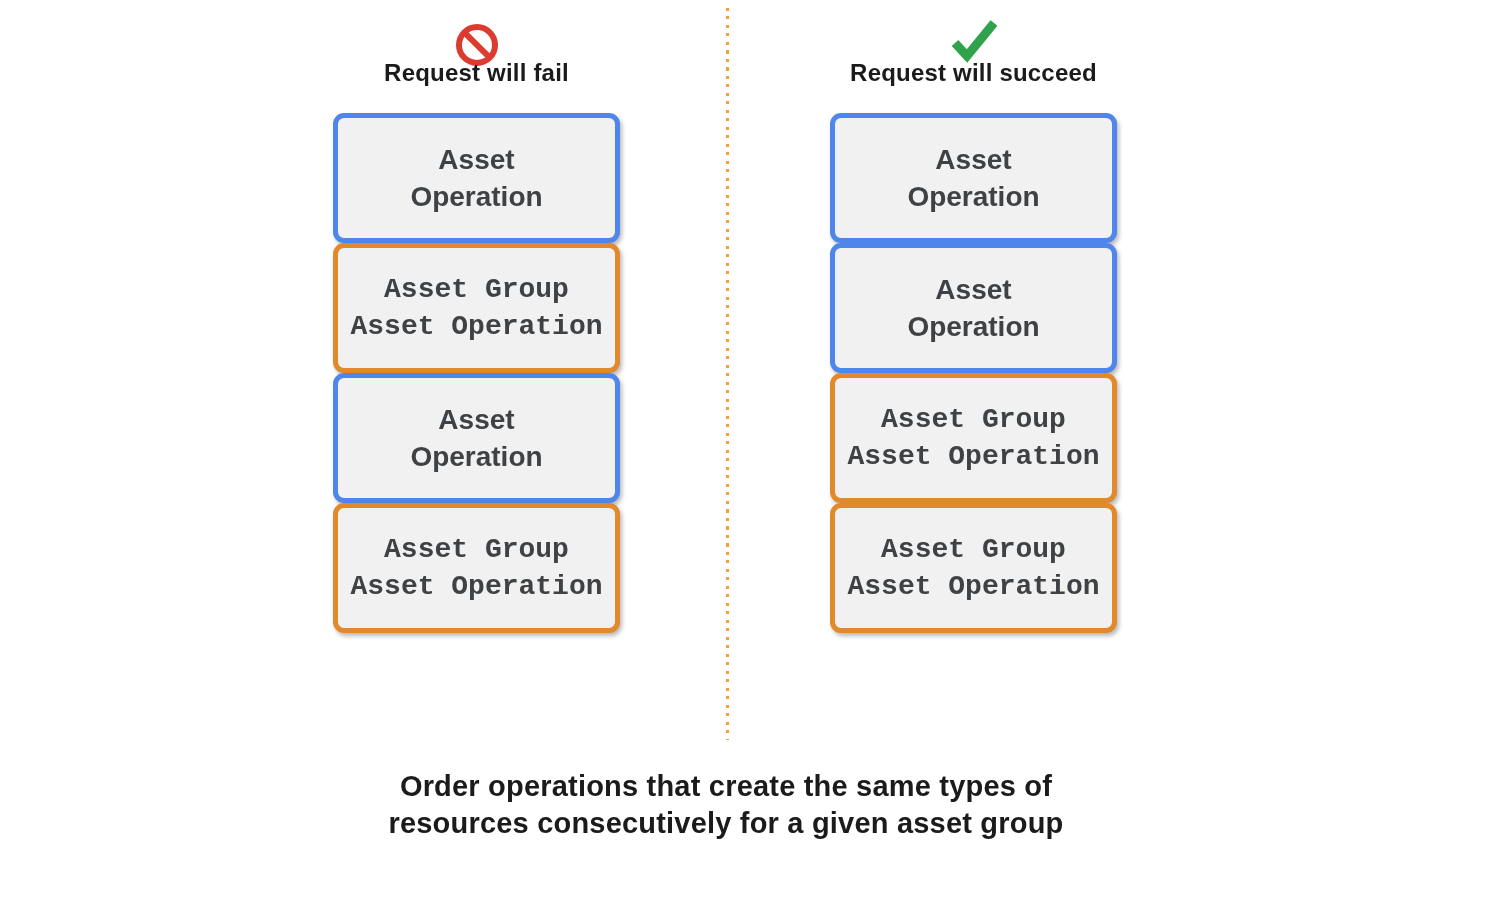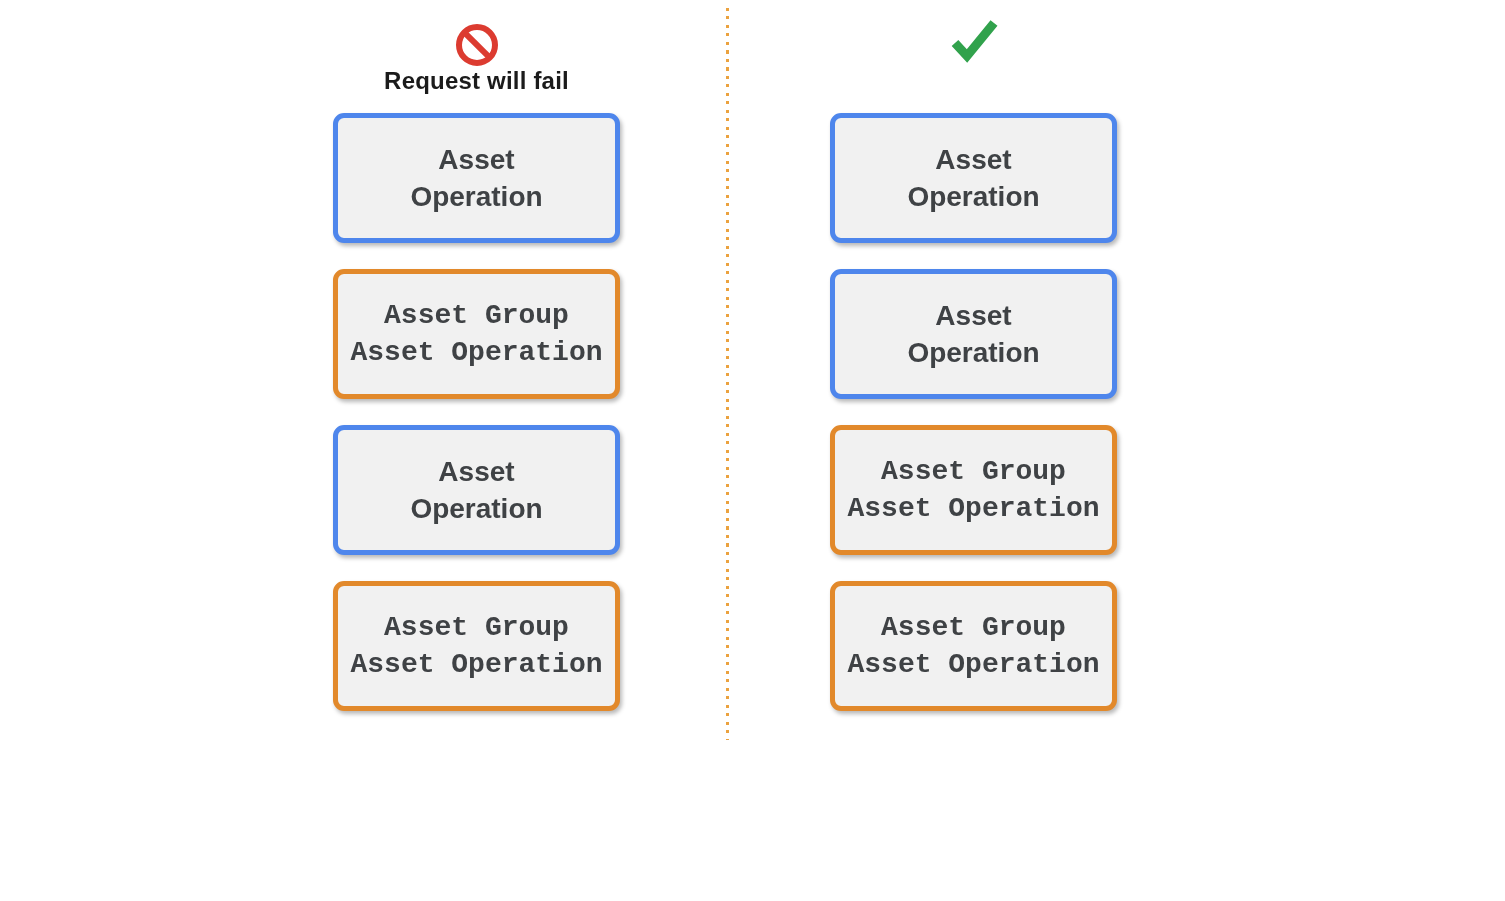--- a/index.html
+++ b/index.html
@@ -26,37 +26,36 @@
   .col-icon {
     position: absolute;
     left: 50%;
     transform: translateX(-50%);
   }
   .icon-fail    { top: 23px; color: var(--fail-red, #DC3B30); }
   .icon-success { top: 15px; color: var(--success-green, #31A24C); }
 
   .col-title {
     position: absolute;
-    top: 67px;
+    top: 59px;
     left: -60px;
     right: -60px;
     text-align: center;
     font-size: 24px;
     font-weight: bold;
     color: var(--heading-text, #1B1B1B);
     letter-spacing: 0.2px;
   }
 
   .boxes {
     position: absolute;
     top: 113px;
     left: 0;
     display: flex;
     flex-direction: column;
-    gap: 26px;
   }
 
   .box {
     width: 287px;
     height: 130px;
     box-sizing: border-box;
     border-radius: 11px;
     background: var(--box-fill, #F1F1F1);
     display: flex;
     align-items: center;
@@ -129,26 +128,29 @@
   </div>
 
   <div class="divider"></div>
 
   <div class="column column-succeed">
     <span class="col-icon icon-success">
       <svg width="56" height="50" viewBox="0 0 56 50" aria-hidden="true">
         <polyline points="9,28 21,41 48,8" fill="none" stroke="currentColor" stroke-width="9" stroke-linecap="butt" stroke-linejoin="miter"></polyline>
       </svg>
     </span>
+    <div class="col-title">Request will succeed</div>
     <div class="boxes">
       <div class="box blue">Asset
 Operation</div>
       <div class="box blue">Asset
 Operation</div>
       <div class="box orange">Asset Group
 Asset Operation</div>
       <div class="box orange">Asset Group
 Asset Operation</div>
     </div>
   </div>
 
+  <div class="caption">Order operations that create the same types of
+resources consecutively for a given asset group</div>
 
 </div>
 
 </body></html>

